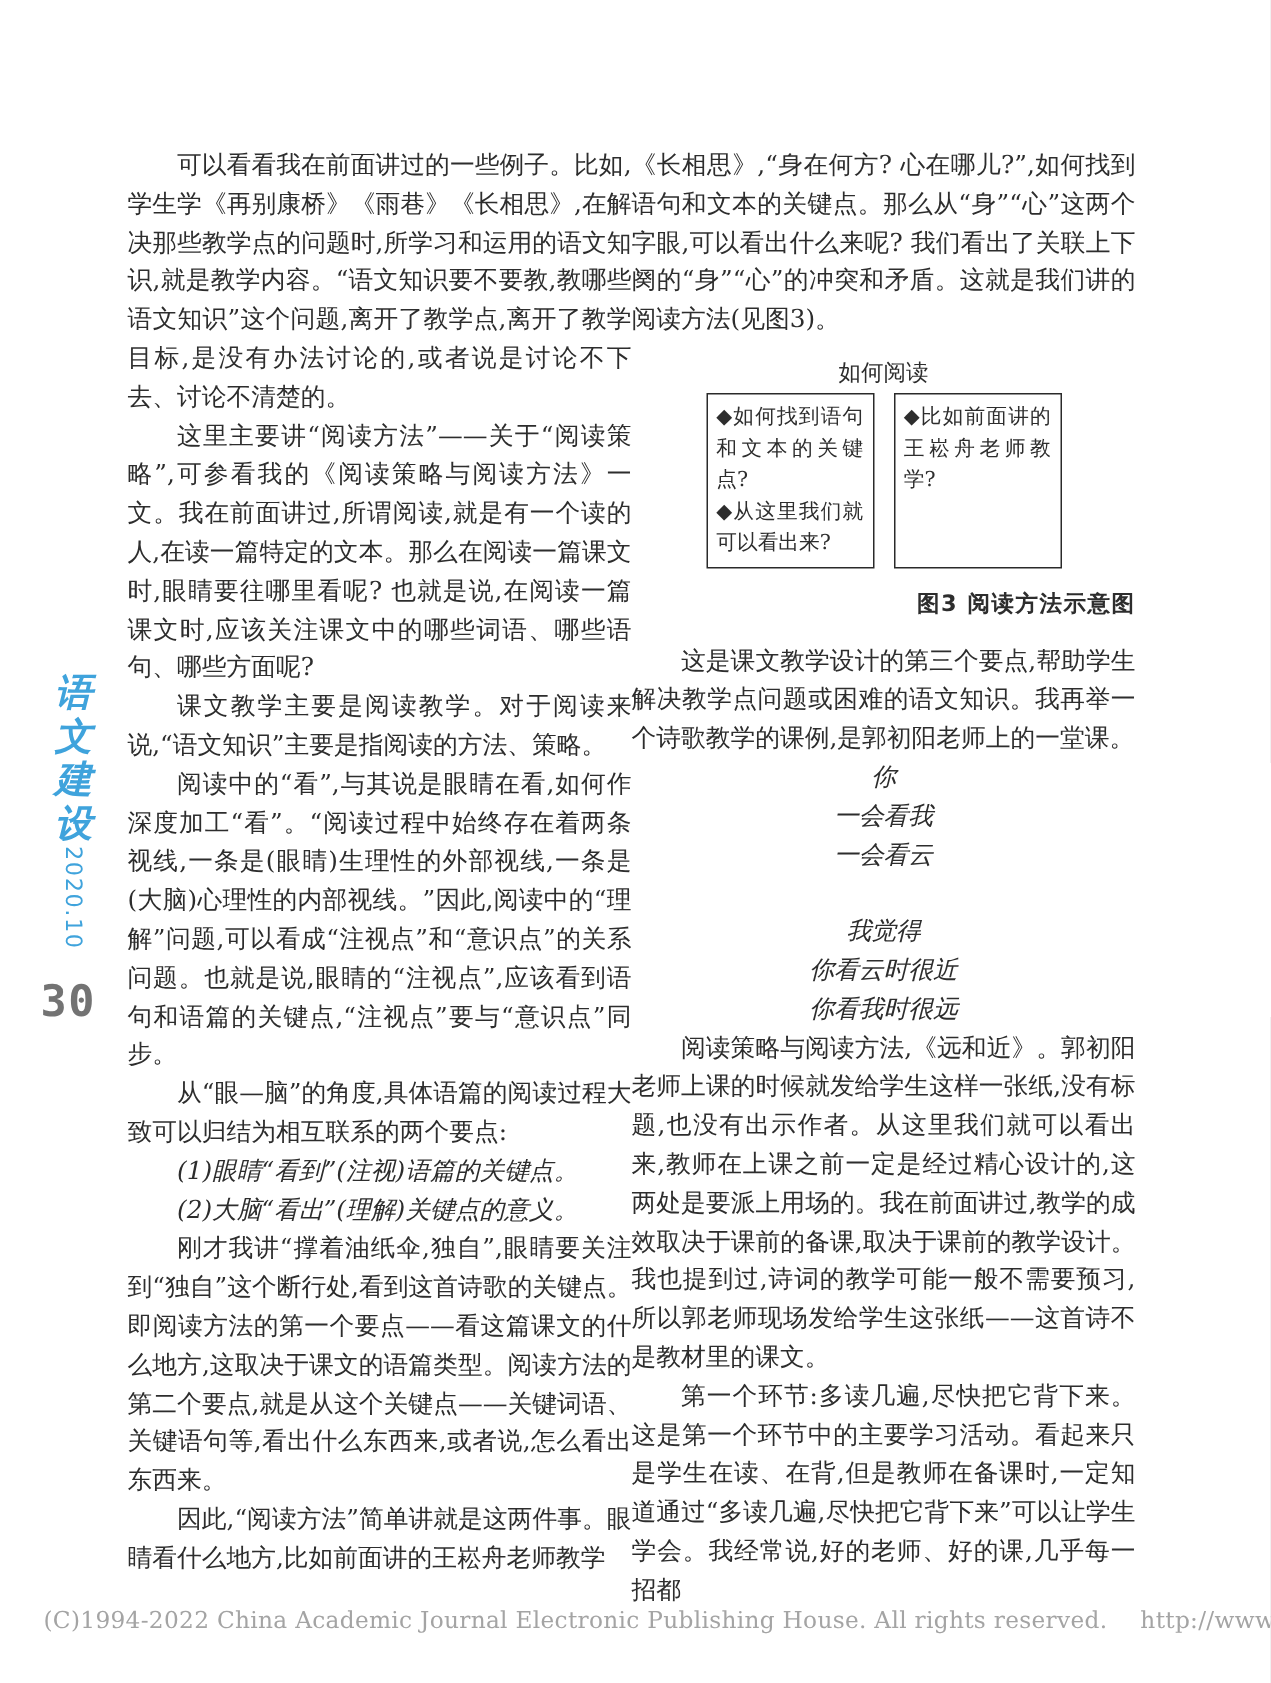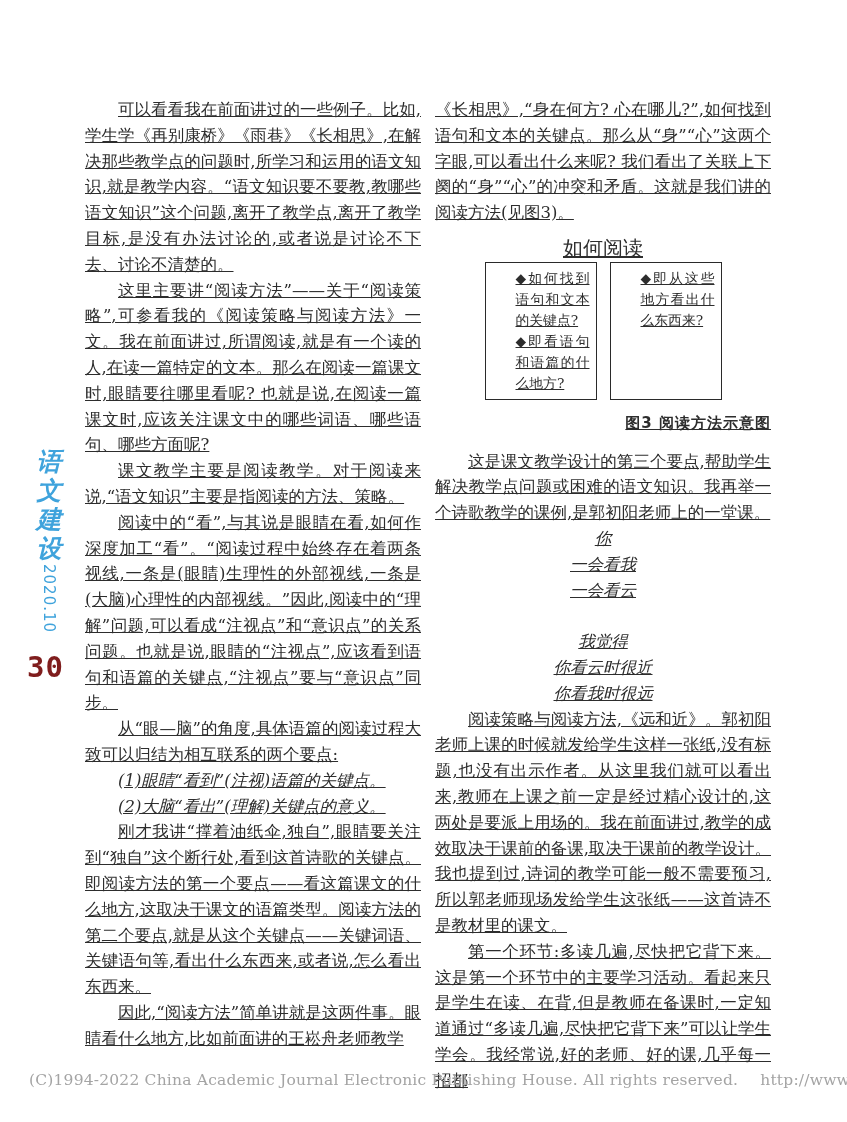--- a/index.html
+++ b/index.html
@@ -24,39 +24,39 @@
     font-size:15px;letter-spacing:1px;
   }
   .page-number{
     position:absolute;left:27px;top:650px;
     font-family:"DejaVu Sans Mono","Liberation Mono",monospace;
     font-weight:bold;font-size:29px;letter-spacing:1px;
   }
   
   .content{
     position:absolute;left:85px;top:97px;width:687px;
-    display:flex;gap:14px;text-decoration:underline;
+    display:flex;
   }
   .col{
     width:336px;
     font-size:16.5px;line-height:25.8px;
     text-align:justify;text-justify:inter-ideograph;
   }
   .col p{margin:0;text-indent:2em;}
   .col p.noindent{text-indent:0;}
   .col p.kai{font-style:italic;}
   
   .figure{margin:10px 0 12px;}
-  .fig-title{text-align:center;text-indent:0 !important;font-size:20px;margin-bottom:10px;}
+  .fig-title{text-align:center;text-indent:0 !important;font-size:15px;margin-bottom:10px;}
   .fig-boxes{display:flex;justify-content:center;gap:13px;}
   .fig-box{
     width:98px;border:1.5px solid #2a2a2a;padding:5px 6px;
     font-size:13.8px;line-height:21px;text-align:justify;
   }
-  .fig-box .fig-item{text-indent:0;margin-left:24px;}
+  .fig-box .fig-item{text-indent:0;}
   .fig-caption{
     text-align:right;margin-top:11px;
     font-family:"DejaVu Sans","Liberation Sans",sans-serif;
     font-weight:bold;font-size:15px;letter-spacing:1px;
   }
   
   .poem{text-align:center;font-style:italic;margin:0;}
   .poem div{line-height:25.8px;min-height:25.8px;}
   
   .footer{
@@ -71,21 +71,21 @@
 
 <div class="page">
 
   <div class="journal-name" style="color:#3fa3dc;">
     <span>语</span>
     <span>文</span>
     <span>建</span>
     <span>设</span>
   </div>
   <div class="journal-issue" style="color:#3fa3dc;">2020.10</div>
-  <div class="page-number" style="color:#7f1d1d;">30</div>
+  <div class="page-number" style="color:#737373;">30</div>
 
   <div class="content">
 
     <div class="col">
       <p>可以看看我在前面讲过的一些例子。比如,学生学《再别康桥》《雨巷》《长相思》,在解决那些教学点的问题时,所学习和运用的语文知识,就是教学内容。“语文知识要不要教,教哪些语文知识”这个问题,离开了教学点,离开了教学目标,是没有办法讨论的,或者说是讨论不下去、讨论不清楚的。</p>
       <p>这里主要讲“阅读方法”——关于“阅读策略”,可参看我的《阅读策略与阅读方法》一文。我在前面讲过,所谓阅读,就是有一个读的人,在读一篇特定的文本。那么在阅读一篇课文时,眼睛要往哪里看呢? 也就是说,在阅读一篇课文时,应该关注课文中的哪些词语、哪些语句、哪些方面呢?</p>
       <p>课文教学主要是阅读教学。对于阅读来说,“语文知识”主要是指阅读的方法、策略。</p>
       <p>阅读中的“看”,与其说是眼睛在看,如何作深度加工“看”。“阅读过程中始终存在着两条视线,一条是(眼睛)生理性的外部视线,一条是(大脑)心理性的内部视线。”因此,阅读中的“理解”问题,可以看成“注视点”和“意识点”的关系问题。也就是说,眼睛的“注视点”,应该看到语句和语篇的关键点,“注视点”要与“意识点”同步。</p>
       <p>从“眼—脑”的角度,具体语篇的阅读过程大致可以归结为相互联系的两个要点:</p>
       <p class="kai">(1)眼睛“看到”(注视)语篇的关键点。</p>
@@ -95,24 +95,24 @@
     </div>
 
     <div class="col">
       <p class="noindent">《长相思》,“身在何方? 心在哪儿?”,如何找到语句和文本的关键点。那么从“身”“心”这两个字眼,可以看出什么来呢? 我们看出了关联上下阕的“身”“心”的冲突和矛盾。这就是我们讲的阅读方法(见图3)。</p>
 
       <div class="figure">
         <p class="fig-title noindent">如何阅读</p>
         <div class="fig-boxes">
           <div class="fig-box">
             <div class="fig-item">◆如何找到语句和文本的关键点?</div>
-            <div class="fig-item">◆即看语句和语篇的什么地方?</div>
+            <div class="fig-item">◆从这里我们就可以看出来?</div>
           </div>
           <div class="fig-box">
-            <div class="fig-item">◆即从这些地方看出什么东西来?</div>
+            <div class="fig-item">◆比如前面讲的王崧舟老师教学?</div>
           </div>
         </div>
         <div class="fig-caption">图3  阅读方法示意图</div>
       </div>
 
       <p>这是课文教学设计的第三个要点,帮助学生解决教学点问题或困难的语文知识。我再举一个诗歌教学的课例,是郭初阳老师上的一堂课。</p>
 
       <div class="poem">
         <div>你</div>
         <div>一会看我</div>

